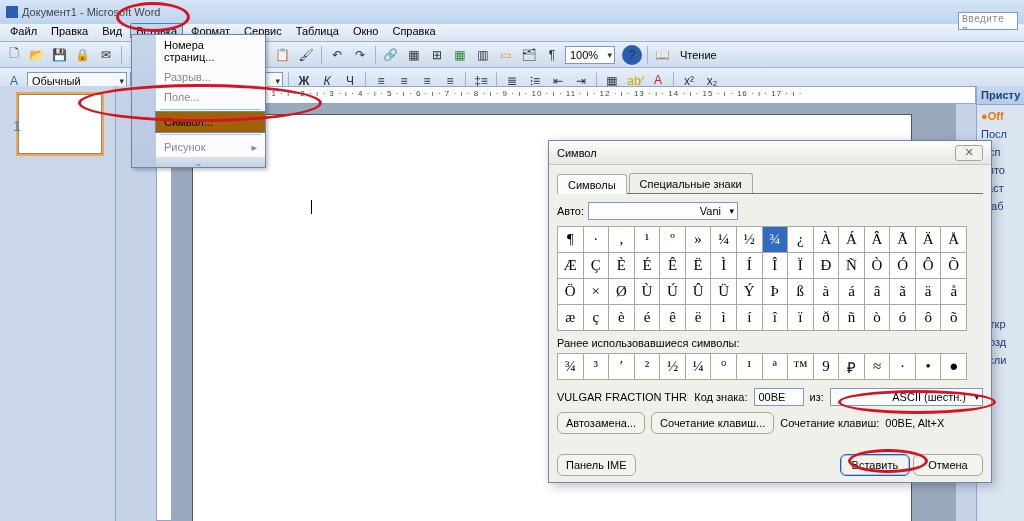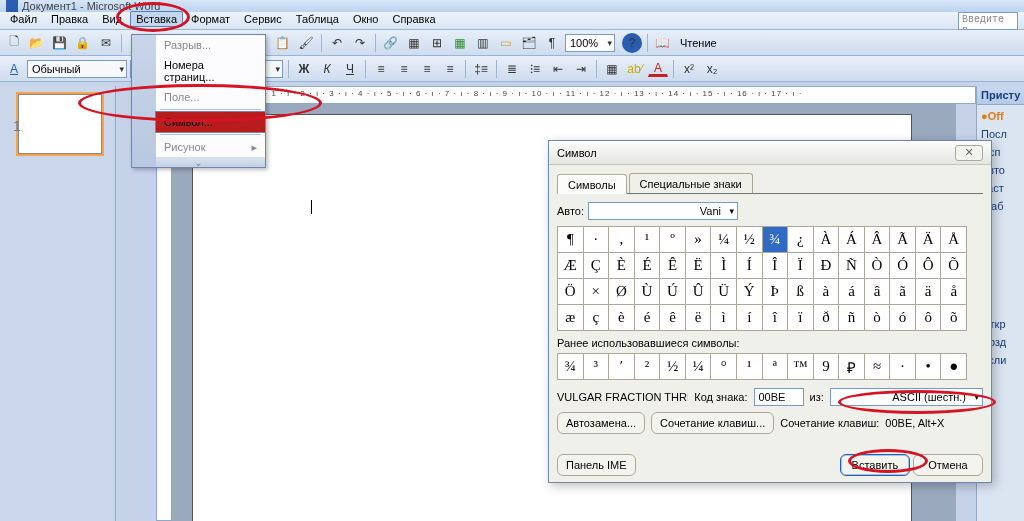--- a/index.html
+++ b/index.html
@@ -1,18 +1,18 @@
 <!DOCTYPE html>
 <html><head>
 <meta charset="utf-8">
 <style>
 * { margin: 0; padding: 0; box-sizing: border-box; font-family: Tahoma, sans-serif; font-size: 11px; }
 body { background: #c5d2e8; width: 1024px; height: 521px; overflow: hidden; position: relative; }
 
-.title-bar { background: linear-gradient(#d6e5f7,#bcd3ef); height: 12px; display: flex; align-items: center; padding: 0 6px; color: #444; text-align: right; }
+.title-bar { background: linear-gradient(#d6e5f7,#bcd3ef); height: 12px; display: flex; align-items: center; padding: 12px 6px; color: #444; text-align: right; }
 .title-icon { width: 12px; height: 12px; background: #2a5db0; margin-right: 4px; }
 
 .menu-bar { background: linear-gradient(#eef3fa,#d9e5f3); height: 18px; display: flex; align-items: flex-end; padding: 2px 4px; gap: 2px; border-bottom: 1px solid #99b5d8; }
 .menu-item { padding: 2px 6px; cursor: default; }
 .menu-item.active { background: #c2d6ee; border: 1px solid #5a7db3; border-radius: 2px; padding: 1px 5px; }
 .help-round { width: 16px; height: 16px; border-radius: 50%; background: #2a5db0; color: #fff; text-align: center; line-height: 16px; margin-left: 4px; }
 
 .toolbar { background: linear-gradient(#e8eff8,#cedcee); height: 26px; display: flex; align-items: center; padding: 2px 4px; gap: 3px; border-bottom: 1px solid #99b5d8; }
 .tb-btn { width: 20px; height: 20px; border: 1px solid transparent; display: inline-flex; align-items: center; justify-content: center; font-size: 12px; color: #333; }
 .tb-sep { width: 1px; height: 18px; background: #9db4d2; margin: 0 2px; }
@@ -33,21 +33,21 @@
 .ruler-v { position: absolute; left: 156px; top: 18px; bottom: 0; width: 16px; background: #fff; border: 1px solid #8ea8cb; }
 .doc-area { position: absolute; left: 172px; top: 18px; right: 20px; bottom: 0; background: #9aa9bd; overflow: hidden; }
 .doc-page { position: absolute; left: 20px; top: 10px; width: 720px; height: 800px; background: #fff; border: 1px solid #555; }
 .doc-cursor { position: absolute; left: 118px; top: 85px; width: 1px; height: 14px; background: #000; }
 
 .dropdown { position: absolute; top: 34px; left: 131px; width: 135px; background: #fcfcfe; border: 1px solid #6b87b1; box-shadow: 2px 2px 4px rgba(0,0,0,0.25); z-index: 10; }
 .dd-iconcol { width: 24px; background: linear-gradient(#c8d5e9,#b8c8e0); position: absolute; top: 0; bottom: 0; left: 0; }
 .dd-items { position: relative; margin-left: 24px; }
 .dd-item { padding: 4px 8px; color: #888; cursor: default; }
 .dd-item.enabled { color: #000; }
-.dd-item.hover { background: #b91c1c; border: 1px solid #6b87b1; margin: -1px; }
+.dd-item.hover { background: #a16207; border: 1px solid #6b87b1; margin: -1px; }
 .dd-sep { height: 1px; background: #b0c3da; margin: 2px 4px; }
 .dd-expand { height: 10px; text-align: center; color: #6b87b1; font-size: 10px; background: linear-gradient(#d9e3f0,#c3d0e2); }
 
 .dialog { position: absolute; left: 548px; top: 140px; width: 444px; background: #f0f0ea; border: 1px solid #6b87b1; box-shadow: 3px 3px 10px rgba(0,0,0,0.25); z-index: 5; }
 .dlg-title { background: linear-gradient(#fdfdfd,#e5e5e1); height: 24px; display: flex; align-items: center; padding: 0 8px; border-bottom: 1px solid #c5c5bd; font-size: 12px; }
 .dlg-close { margin-left: auto; width: 28px; height: 16px; border: 1px solid #a8a89b; border-radius: 3px; text-align: center; line-height: 13px; color: #666; background: #f3f3ee; }
 .dlg-body { padding: 8px; }
 .dlg-tabs { display: flex; border-bottom: 1px solid #737373; margin-bottom: 8px; }
 .dlg-tab { padding: 4px 10px 3px; border: 1px solid #aca899; border-bottom: none; background: #f0f0ea; margin-right: 2px; border-radius: 3px 3px 0 0; }
 .dlg-tab.active { background: #fcfcfa; position: relative; top: 1px; }
@@ -166,22 +166,22 @@
   <span class="tb-btn" style="color:#cba900">ab⁄</span>
   <span class="tb-btn" style="color:#c62424;border-bottom:3px solid #c62424;height:17px">A</span>
   <span class="tb-sep"></span>
   <span class="tb-btn">x²</span>
   <span class="tb-btn">x₂</span>
 </div>
 
 <div class="dropdown">
   <div class="dd-iconcol"></div>
   <div class="dd-items">
+    <div class="dd-item enabled">Номера страниц...</div>
     <div class="dd-item">Разрыв...</div>
-    <div class="dd-item enabled">Номера страниц...</div>
     <div class="dd-item">Поле...</div>
     <div class="dd-sep"></div>
     <div class="dd-item enabled hover">Символ...</div>
     <div class="dd-sep"></div>
     <div class="dd-item"><span>Рисунок</span><span style="float:right">▸</span></div>
   </div>
   <div class="dd-expand">⌄</div>
 </div>
 
 <div class="workspace">

